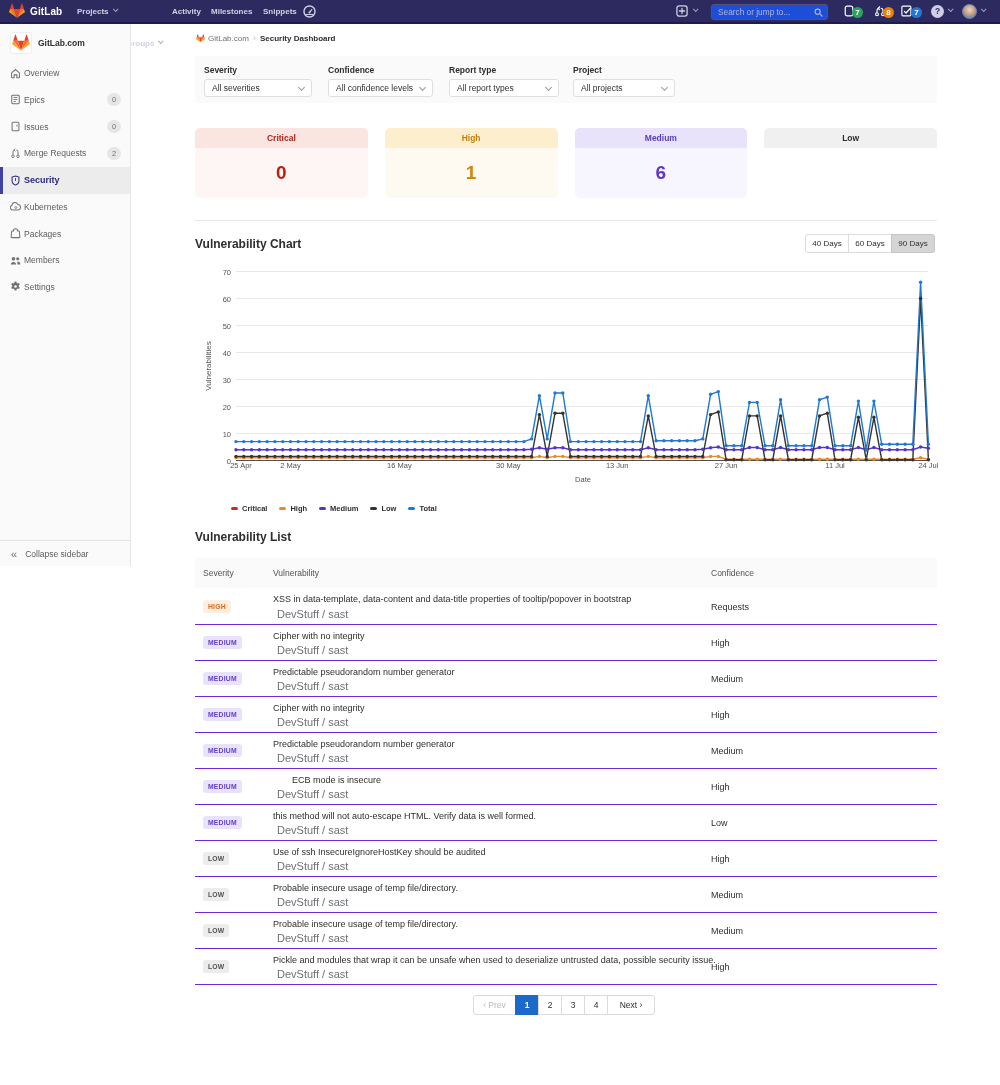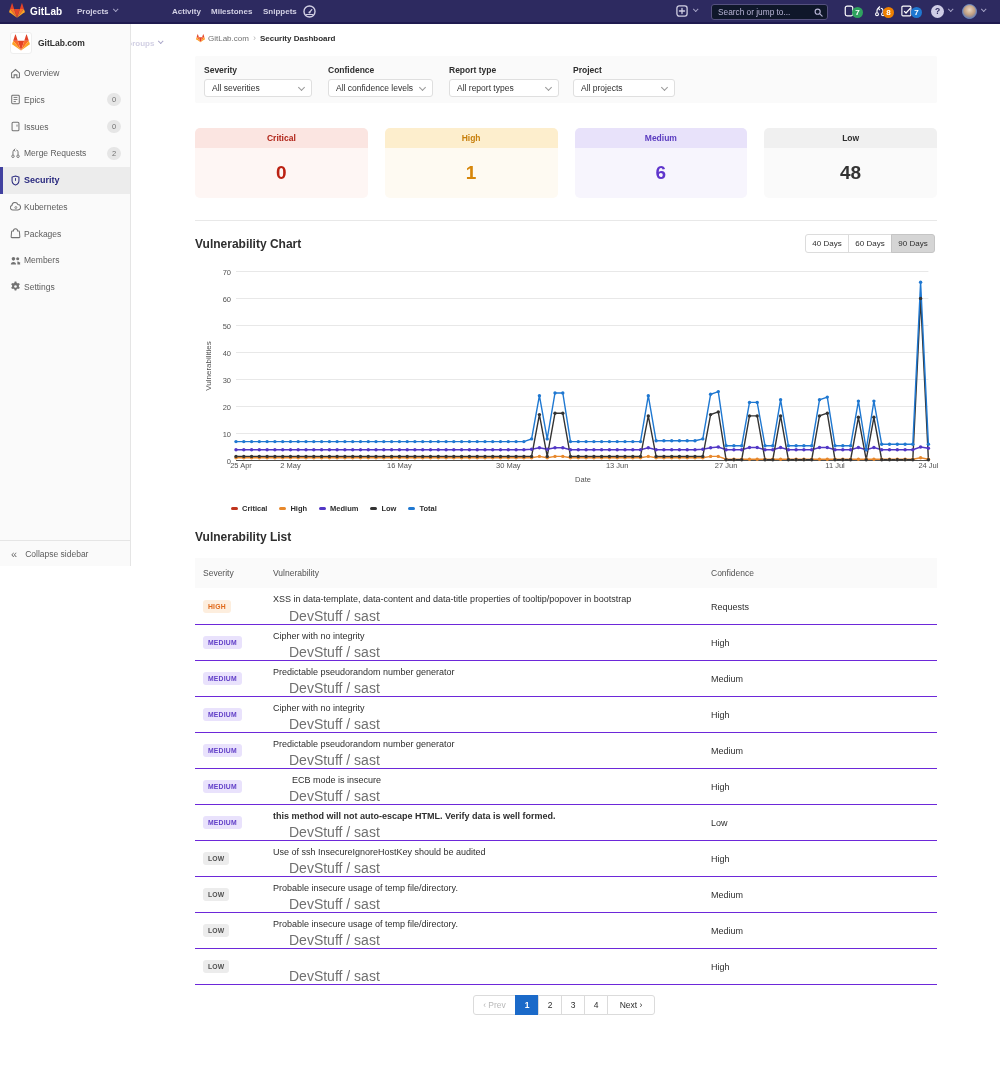--- a/index.html
+++ b/index.html
@@ -2,21 +2,21 @@
 <html><head>
 <meta charset="utf-8">
 <style>
 * { margin:0; padding:0; box-sizing:border-box; }
 html,body { width:1000px; height:1085px; background:#fff; font-family:"Liberation Sans",sans-serif; position:relative; }
 
 
 .navbar { position:absolute; left:0; top:0; width:1000px; height:24px; background:#2d2a60; border-bottom:2px solid #1f1b50;padding-left:32px; }
 .nav-item { position:absolute; top:0; height:22px; color:#d2d0e4; font-size:8px; font-weight:bold; display:flex; align-items:center; }
 .chev { display:inline-block; width:4px; height:4px; border-right:1.3px solid #a8a5c8; border-bottom:1.3px solid #a8a5c8; transform:rotate(45deg) translateY(-1px); margin-left:4px; margin-top:-2px;}
-.searchbox { position:absolute; left:711px; top:4px; width:117px; height:16px; background:#0f172a; border:1px solid #55517f; border-radius:3px; color:#b8b5d6; font-size:8.3px; line-height:14px; padding:0 6px; }
+.searchbox { position:absolute; left:711px; top:4px; width:117px; height:16px; background:#1d4ed8; border:1px solid #55517f; border-radius:3px; color:#b8b5d6; font-size:8.3px; line-height:14px; padding:0 6px; }
 .nav-ic { position:absolute; top:0; height:22px; display:flex; align-items:center; }
 .badge-dot { border-radius:8px; color:#fff; font-size:8px; font-weight:bold; height:11px; min-width:11px; padding:0 2px; display:flex; align-items:center; justify-content:center; margin-left:-3px; margin-top:3px; }
 
 
 .sidebar { position:absolute; left:0; top:24px; width:131px; height:542px; background:#fafafa; border-right:1px solid #e5e5e5; }
 .proj { position:absolute; left:10px; top:8px; display:flex; align-items:center; }
 .proj-name { font-size:8.5px; font-weight:bold; color:#2e2e2e; margin-left:6px; }
 .snav { position:absolute; left:0; width:100%; height:27px; display:flex; align-items:center; }
 .snav .icon { position:absolute; left:10px; width:11px; height:11px; display:flex; align-items:center; justify-content:center;}
 .snav .lbl { position:absolute; left:24px; font-size:8.5px; color:#5c5c5c; white-space:nowrap; }
@@ -53,21 +53,21 @@
 .legend .dash { width:7px; height:2.5px; border-radius:2px; margin-right:4px; }
 .legend .item { display:flex; align-items:center; margin-right:12px; }
 
 
 .vtable { position:absolute; left:195px; top:558px; width:742px; }
 .thead { height:30px; background:#fafafa; position:relative; }
 .thead span { position:absolute; top:10px; font-size:8.5px; color:#525252; }
 .vrow { position:relative; border-bottom:1px solid #6d28d9; }
 .vrow .sev { position:absolute; left:8px; border-radius:3px; font-size:6.8px; font-weight:bold; padding:0 5px; height:13px; display:flex; align-items:center; letter-spacing:0.2px;}
 .vrow .ttl { position:absolute; left:78px; font-size:9px; color:#2e2e2e; white-space:nowrap; }
-.vrow .sub { position:absolute; left:94px; font-size:14px; color:#707070; }
+.vrow .sub { position:absolute; left:82px; font-size:11px; color:#707070; }
 .vrow .conf { position:absolute; left:516px; font-size:9px; color:#2e2e2e; }
 .sev.high { background:#fdeede; color:#e0691a; }
 .sev.medium { background:#e9e2fc; color:#6240c8; }
 .sev.low { background:#ececec; color:#4f4f4f; }
 
 .pager { position:absolute; left:473px; top:995px; display:flex; height:20px; }
 .pager .p { width:24px; border:1px solid #dbdbdb; background:#fff; font-size:8.5px; color:#2e2e2e; display:flex; align-items:center; justify-content:center; margin-left:-1px;}
 .pager .p.prev { width:43px; color:#b8b8b8; border-radius:3px 0 0 3px; margin-left:0;}
 .pager .p.next { width:48px; border-radius:0 3px 3px 0;}
 
@@ -302,21 +302,20 @@
   <div class="card">
       <div class="hd" style="background:#fdeecd;color:#c77f0c;">High</div>
       <div class="bd" style="background:#fefaf2;color:#d6860a;">1</div>
     </div>
   <div class="card">
       <div class="hd" style="background:#e8e2fa;color:#5b3cc0;">Medium</div>
       <div class="bd" style="background:#f7f5fd;color:#5f35cc;">6</div>
     </div>
   <div class="card">
       <div class="hd" style="background:#f0f0f0;color:#2e2e2e;">Low</div>
-      <div class="bd" style="background:#fafafa;color:#333;">48</div>
     </div>
 </div>
 
 <div class="hr1"></div>
 <div class="sect-title" style="left:195px; top:237px;">Vulnerability Chart</div>
 <div class="btn-group">
     <div class="b">40 Days</div>
     <div class="b">60 Days</div>
     <div class="b on">90 Days</div>
   </div>
@@ -762,21 +761,21 @@
 <span class="conf" style="top:13px;">Medium</span>
 </div>
 <div class="vrow" style="height:36px;">
 <span class="sev medium" style="top:11px;">MEDIUM</span>
 <span class="ttl" style="top:6px;padding-left:19px;">ECB mode is insecure</span>
 <span class="sub" style="top:19px;">DevStuff / sast</span>
 <span class="conf" style="top:13px;">High</span>
 </div>
 <div class="vrow" style="height:36px;">
 <span class="sev medium" style="top:11px;">MEDIUM</span>
-<span class="ttl" style="top:6px;font-weight:bold;">this method will not auto-escape HTML. Verify data is well formed.</span>
+<span class="ttl" style="top:6px;">this method will not auto-escape HTML. Verify data is well formed.</span>
 <span class="sub" style="top:19px;">DevStuff / sast</span>
 <span class="conf" style="top:13px;">Low</span>
 </div>
 <div class="vrow" style="height:36px;">
 <span class="sev low" style="top:11px;">LOW</span>
 <span class="ttl" style="top:6px;">Use of ssh InsecureIgnoreHostKey should be audited</span>
 <span class="sub" style="top:19px;">DevStuff / sast</span>
 <span class="conf" style="top:13px;">High</span>
 </div>
 <div class="vrow" style="height:36px;">
@@ -786,20 +785,21 @@
 <span class="conf" style="top:13px;">Medium</span>
 </div>
 <div class="vrow" style="height:36px;">
 <span class="sev low" style="top:11px;">LOW</span>
 <span class="ttl" style="top:6px;">Probable insecure usage of temp file/directory.</span>
 <span class="sub" style="top:19px;">DevStuff / sast</span>
 <span class="conf" style="top:13px;">Medium</span>
 </div>
 <div class="vrow" style="height:36px;">
 <span class="sev low" style="top:11px;">LOW</span>
+<span class="ttl" style="top:6px;">Pickle and modules that wrap it can be unsafe when used to deserialize untrusted data, possible security issue.</span>
 <span class="sub" style="top:19px;">DevStuff / sast</span>
 <span class="conf" style="top:13px;">High</span>
 </div>
 </div>
 
 <div class="pager">
   <div class="p prev">‹ Prev</div>
   <div class="p on">1</div>
   <div class="p">2</div>
   <div class="p">3</div>

